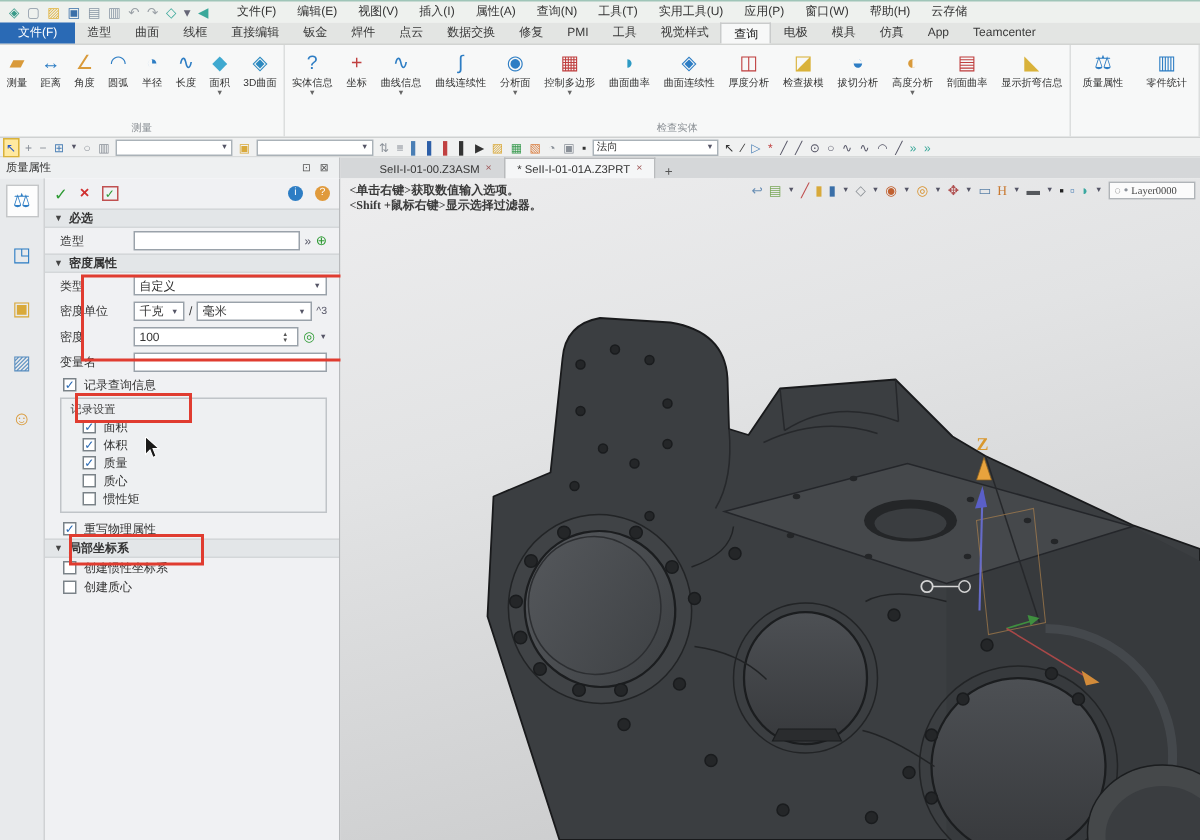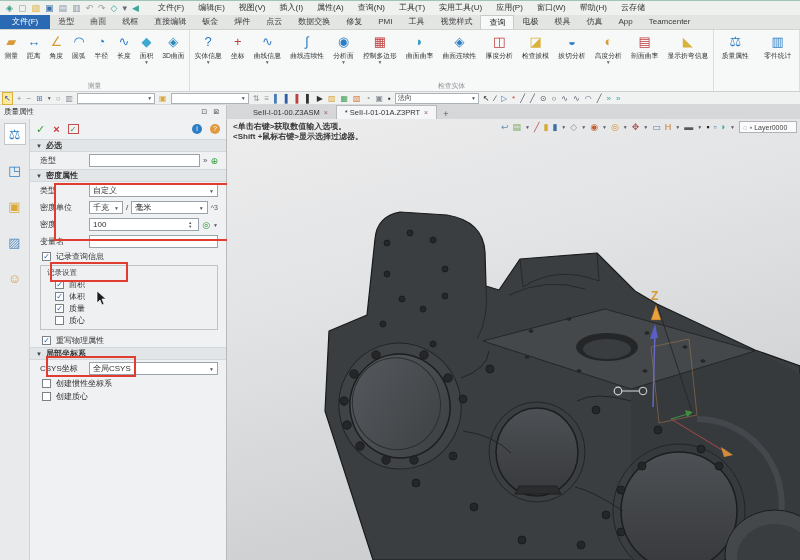--- a/index.html
+++ b/index.html
@@ -57,21 +57,21 @@
   .pcombo{flex:1;height:13px;background:#fff;border:1px solid #9aa2aa;display:flex;align-items:center;justify-content:space-between;padding:0 3px;}
   .chev{color:#556;font-size:8px;}
   .pick{color:#2f9b35;font-size:9px;}
   .spin{width:7px;display:flex;flex-direction:column;font-size:4px;color:#555;line-height:4px;}
   .cbrow{display:flex;align-items:center;gap:5px;padding:2px 8px 2px 12px;height:13px;}
   .cb{width:9px;height:9px;background:#fff;border:1px solid #7a8288;font-size:8px;line-height:8px;text-align:center;color:#2a6ab5;font-weight:bold;flex:none;}
   .groupbox{border:1px solid #c0c4c8;margin:2px 8px 2px 10px;padding:2px 0 3px 0;background:#eef0f2;}
   .gtitle{font-size:7.5px;color:#444;padding-left:6px;line-height:10px;}
   .groupbox .cbrow{padding-left:14px;height:12px;}
   .redbox{position:absolute;border:2px solid #e03c30;pointer-events:none;}
-  .viewport{flex:1;position:relative;background:linear-gradient(165deg,#ededee 0%,#e2e3e4 35%,#c5c6c7 100%);overflow:hidden;}
+  .viewport{flex:1;position:relative;background:linear-gradient(165deg,#ededee 0%,#e2e3e4 35%,#c5c6c7 100%);overflow:hidden;font-family:Liberation Serif, serif;}
   .vp-hint{position:absolute;left:6px;top:3px;font-size:8px;color:#3a3a3a;line-height:10px;font-weight:bold;}
   .vp-toolbar{position:absolute;right:3px;top:2px;display:flex;align-items:center;gap:4px;}
   .vpicon{font-size:9px;line-height:12px;display:flex;align-items:center;}
   .layercombo{width:58px;height:12px;background:#fbfbfb;border:1px solid #b0b4b8;display:flex;align-items:center;gap:2px;font-size:7px;color:#444;padding:0 3px;}
   .modelsvg{position:absolute;left:0;top:0;}
   .pcursor{position:absolute;left:66px;top:172px;}
 </style>
 </head>
 <body>
 
@@ -404,37 +404,34 @@
               <span>体积</span>
             </div>
             <div class="cbrow">
               <span class="cb">✓</span>
               <span>质量</span>
             </div>
             <div class="cbrow">
               <span class="cb"></span>
               <span>质心</span>
             </div>
+            <div class="cbrow">
+              <span class="cb"></span>
+              <span>惯性矩</span>
+            </div>
           </div>
       </div>
       <div class="cbrow" style="margin-top:4px;">
         <span class="cb">✓</span>
         <span>重写物理属性</span>
       </div>
 
       <div class="phead">
         <span class="tri">▼</span>
         <span>局部坐标系</span>
-      </div>
-      <div class="prow">
-        <span class="plabel">CSYS坐标</span>
-        <span class="pcombo">
-          <span>全局CSYS</span>
-            <span class="dd">▼</span>
-        </span>
       </div>
 
       <div id="settingsitems">
           <div class="cbrow">
             <span class="cb"></span>
             <span>创建惯性坐标系</span>
           </div>
           <div class="cbrow">
             <span class="cb"></span>
             <span>创建质心</span>

